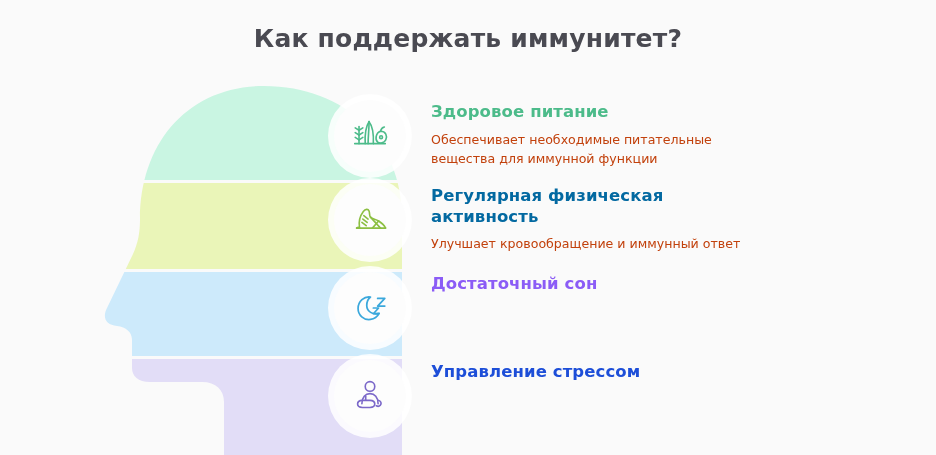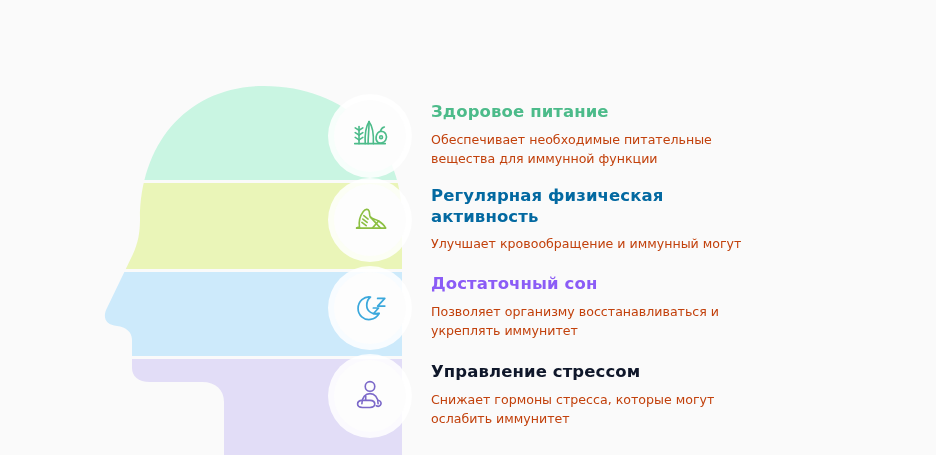--- a/index.html
+++ b/index.html
@@ -101,37 +101,38 @@
     font-size: 12.6px;
     line-height: 1.55;
     color: #c2410c;
     margin: 0;
     max-width: 330px;
   }
 
   .t-green  { color: #4cbb8a; }
   .t-olive  { color: #0369a1; }
   .t-blue   { color: #8b5cf6; }
-  .t-purple { color: #0f172a; }
+  .t-purple { color: #1d4ed8; }
 
   .watermark {
     position: absolute;
     left: 52px;
     bottom: 1px;
     font-size: 9px;
     color: #ededef;
     letter-spacing: 0.5px;
     user-select: none;
   }
 </style>
 </head>
 <body>
 
 <div id="infographic">
 
+  <div class="title">Как поддержать иммунитет?</div>
 
   <div class="head-wrap">
     <svg class="head-svg" viewBox="0 0 330 369" xmlns="http://www.w3.org/2000/svg" aria-hidden="true">
       <defs>
         <clipPath id="headClip">
           <path d="M180,0 C262,0 318,56 318,131 L318,369 L140,369 L140,316
                    C140,304 132,296 118,296 L66,296
                    C54,296 48,290 48,282 L48,254
                    C48,246 42,241 33,240
                    C22,239 18,232 23,222
@@ -194,40 +195,39 @@
           <path d="M15.5 17.5 L20 21"></path>
           <path d="M14.5 21 L19 24.5"></path>
           <path d="M13.5 24.5 L18 28"></path>
 
           <path d="M22.5 19 L33 30.5"></path>
           <path d="M31 23 L24.5 30.5"></path>
         </svg>
       </div>
       <div class="row-text">
         <div class="row-title t-olive">Регулярная физическая активность</div>
-        <div class="row-desc">Улучшает кровообращение и иммунный могут</div>
+        <div class="row-desc">Улучшает кровообращение и иммунный ответ</div>
       </div>
     </div>
 
     <div class="row row-2">
       <div class="icon-circle">
         <svg width="42" height="42" viewBox="0 0 44 44" fill="none" stroke="#3ba8dc" stroke-width="1.8" stroke-linecap="round" stroke-linejoin="round">
 
           <path d="M22.5 10.5 C16 9.5 9.5 15 9.5 22.5 C9.5 29.5 15.5 35 22.5 34
                    C26.6 33.4 29.8 31 31.6 27.6 C25 29.6 18.6 25.6 18.6 19.4
                    C18.6 15.6 20 12.4 22.5 10.5 Z"></path>
 
           <path d="M30 12 L37.5 12 L30 20 L37.5 20"></path>
 
           <path d="M25.5 22 L31 22 L25.5 28 L31 28"></path>
         </svg>
       </div>
       <div class="row-text">
         <div class="row-title t-blue">Достаточный сон</div>
-        <div class="row-desc">Позволяет организму восстанавливаться и укреплять иммунитет</div>
       </div>
     </div>
 
     <div class="row row-3">
       <div class="icon-circle">
         <svg width="42" height="42" viewBox="0 0 44 44" fill="none" stroke="#7b68c9" stroke-width="1.7" stroke-linecap="round" stroke-linejoin="round">
 
           <circle cx="22" cy="12" r="5"></circle>
 
           <path d="M13.5 30 C13.5 23.5 17.2 19.5 22 19.5 C26.8 19.5 30.5 23.5 30.5 30"></path>
@@ -235,21 +235,20 @@
           <path d="M9 30.5 C9 28 11 26.6 14 26.6 L22 26.6 C25 26.6 27 28 27 30.5
                    C27 32.6 25 34 22 34 L14 34 C11 34 9 32.6 9 30.5 Z"></path>
 
           <path d="M30.5 26.5 C33.5 27.2 34.5 29.6 32.8 31.6 C31.8 32.8 30 33 28.6 32.2"></path>
 
           <path d="M17.5 22.5 L17.5 26.4"></path>
         </svg>
       </div>
       <div class="row-text">
         <div class="row-title t-purple">Управление стрессом</div>
-        <div class="row-desc">Снижает гормоны стресса, которые могут ослабить иммунитет</div>
       </div>
     </div>
 
   </div>
 
   <div class="watermark"></div>
 
 </div>
 
 </body></html>

